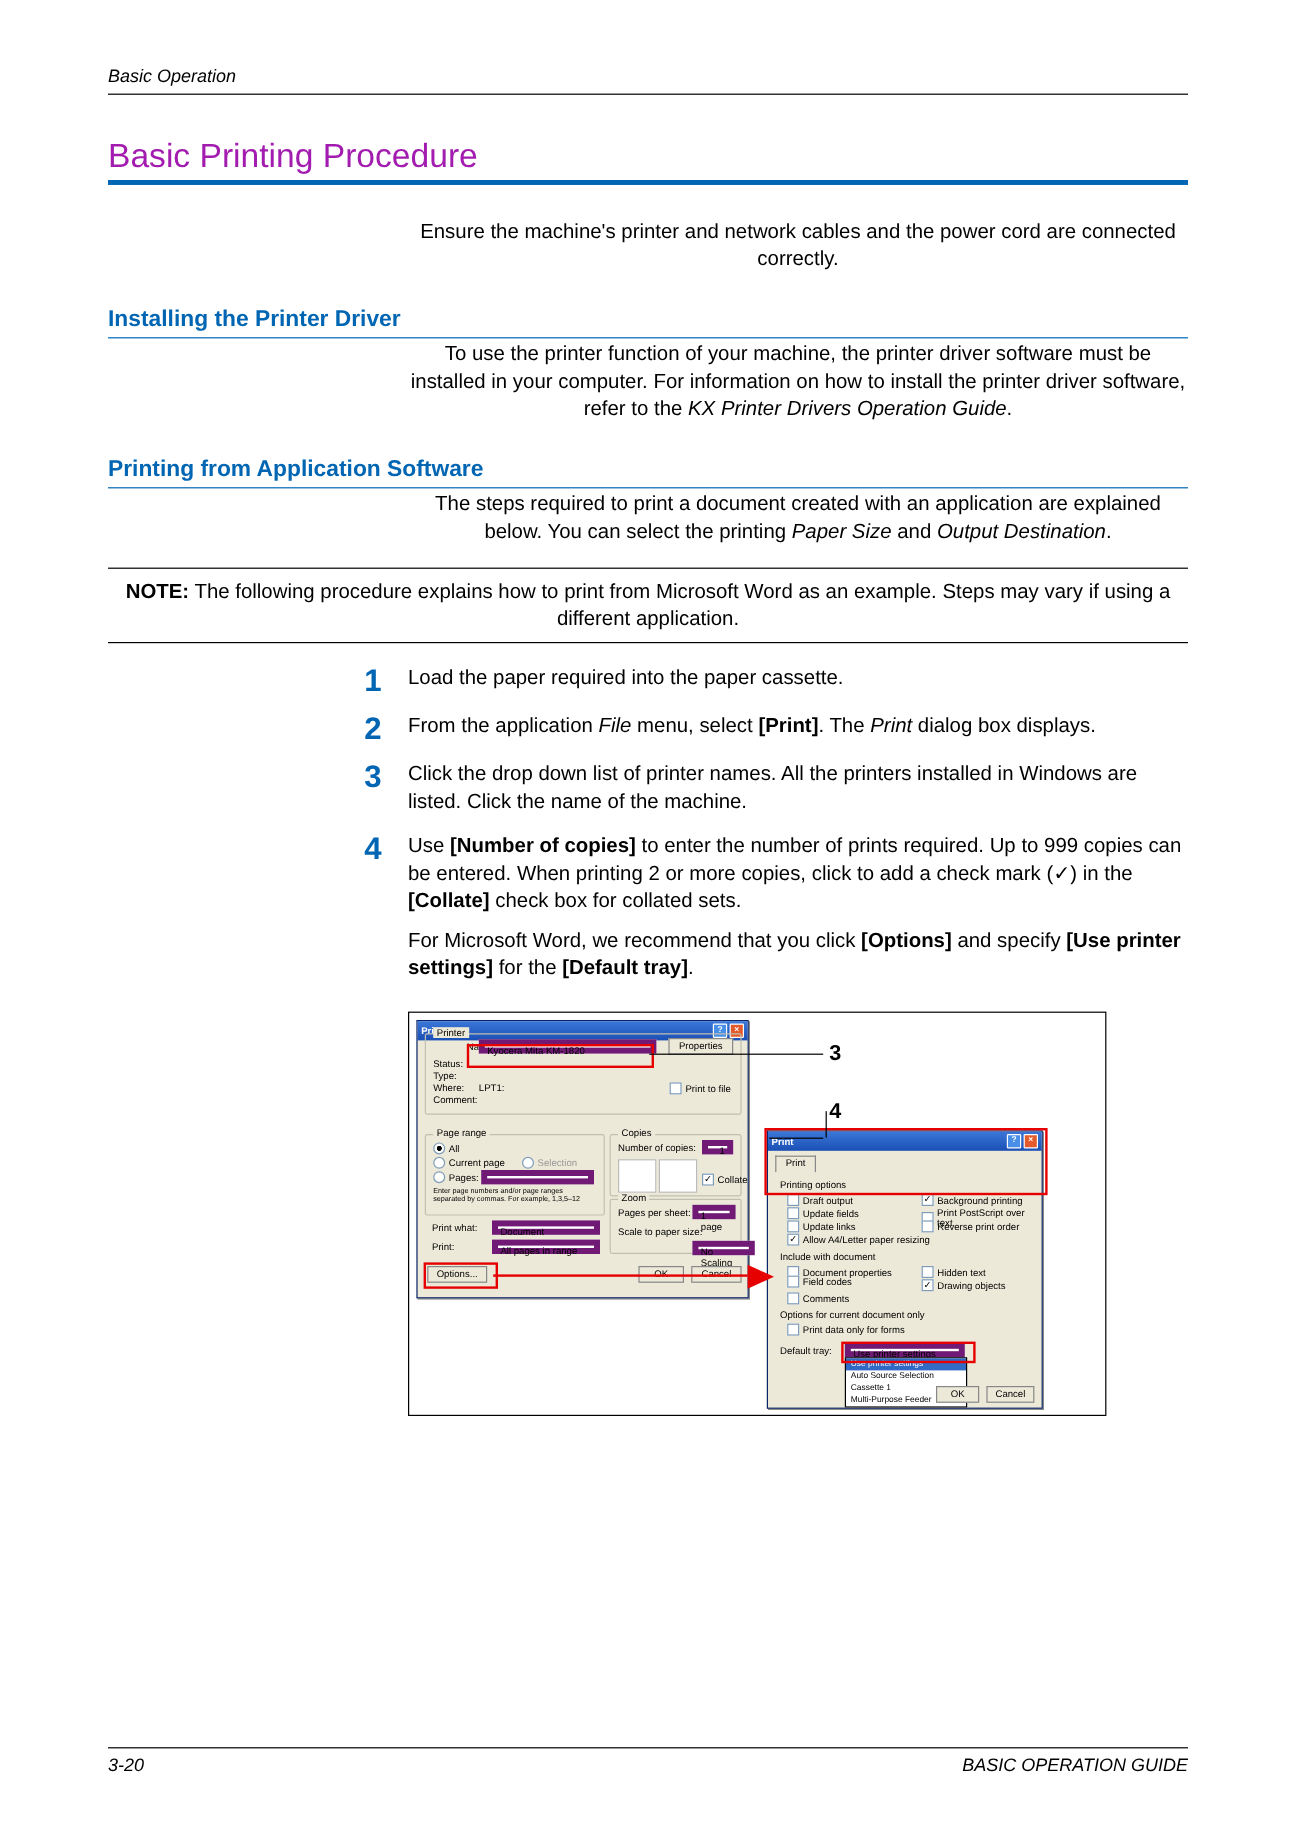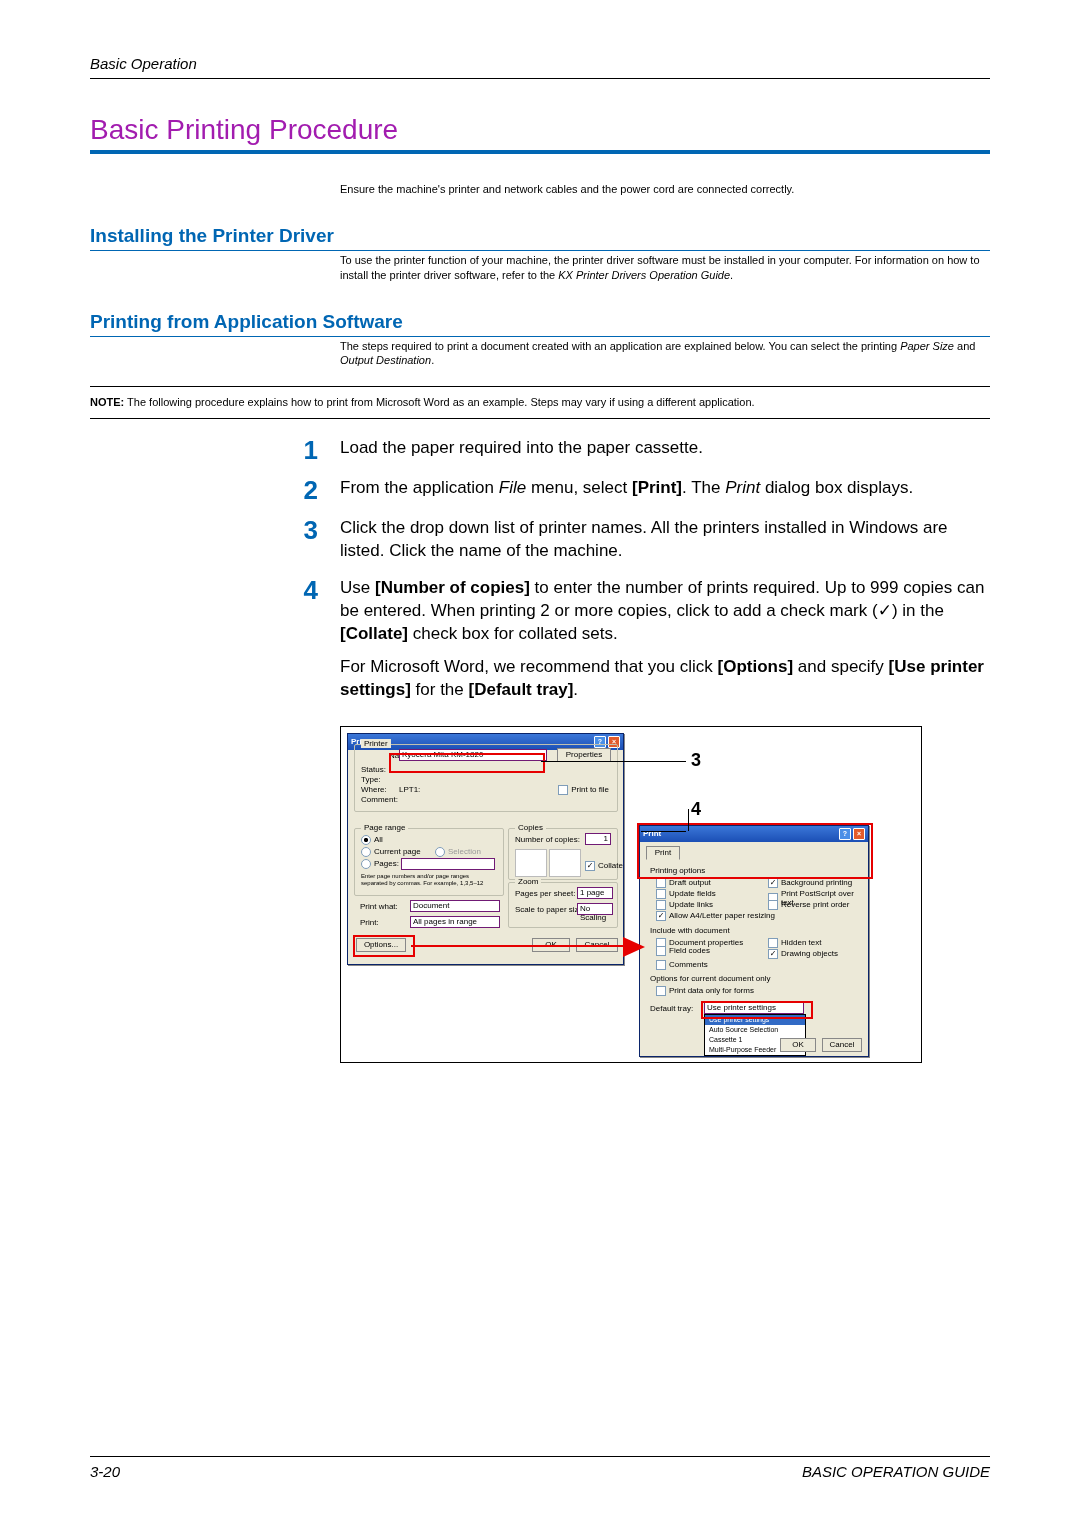--- a/index.html
+++ b/index.html
@@ -35,21 +35,22 @@
   }
   .h1-underline {
     height: 3px;
     background: #0066b3;
     border-bottom: 1px solid #0066b3;
     margin-bottom: 28px;
   }
   .body-indent {
     margin-left: 250px;
     line-height: 1.35;
-    font-size: 11px;
+    font-size: 17px;
+    text-align: center;
   }
   .h2 {
     color: #0066b3;
     font-weight: bold;
     font-size: 19px;
     margin: 28px 0 2px 0;
     border-bottom: 1px solid #0066b3;
     padding-bottom: 3px;
   }
   .italic { font-style: italic; }
@@ -136,21 +137,21 @@
     position: absolute;
     border: 1px solid #c0c0b0;
     border-radius: 2px;
   }
   .group-label {
     position: absolute; top:-6px; left:6px; background:#ece9d8;
     padding:0 3px; font-size:8px;
   }
   .lbl { position:absolute; font-size:8px; }
   .inp {
-    position:absolute; background:#fff; border:1px solid #701a75;
+    position:absolute; background:#fff; border:5px solid #701a75;
     height:12px; font-size:8px; box-sizing:border-box; padding:0 2px;
   }
   .btn {
     position:absolute; background:#ece9d8; border:1px solid #888;
     height:14px; font-size:8px; text-align:center; line-height:12px;
     box-sizing:border-box;
   }
   .chk {
     position:absolute; font-size:8px; display:flex; align-items:center;
   }
@@ -292,21 +293,21 @@
         <div class="collate-img" style="left:6px; top:20px;"></div>
         <div class="collate-img" style="left:40px; top:20px;"></div>
         <span class="chk on" style="left:76px; top:32px;">Collate</span>
       </div>
 
       <div class="group" style="left:160px; top:148px; width:108px; height:44px;">
         <div class="group-label">Zoom</div>
         <span class="lbl" style="left:6px; top:6px;">Pages per sheet:</span>
         <div class="inp" style="left:68px; top:4px; width:36px;">1 page</div>
         <span class="lbl" style="left:6px; top:22px;">Scale to paper size:</span>
-        <div class="inp" style="left:68px; top:20px; width:36px;">No Scaling</div>
+        <div class="inp" style="left:68px; top:34px; width:52px;">No Scaling</div>
       </div>
 
       <span class="lbl" style="left:12px; top:168px;">Print what:</span>
       <div class="inp" style="left:62px; top:166px; width:90px;">Document</div>
       <span class="lbl" style="left:12px; top:184px;">Print:</span>
       <div class="inp" style="left:62px; top:182px; width:90px;">All pages in range</div>
 
       <div class="btn" style="left:8px; top:204px; width:50px;">Options...</div>
       <div class="btn" style="left:184px; top:204px; width:38px;">OK</div>
       <div class="btn" style="left:228px; top:204px; width:42px;">Cancel</div>

